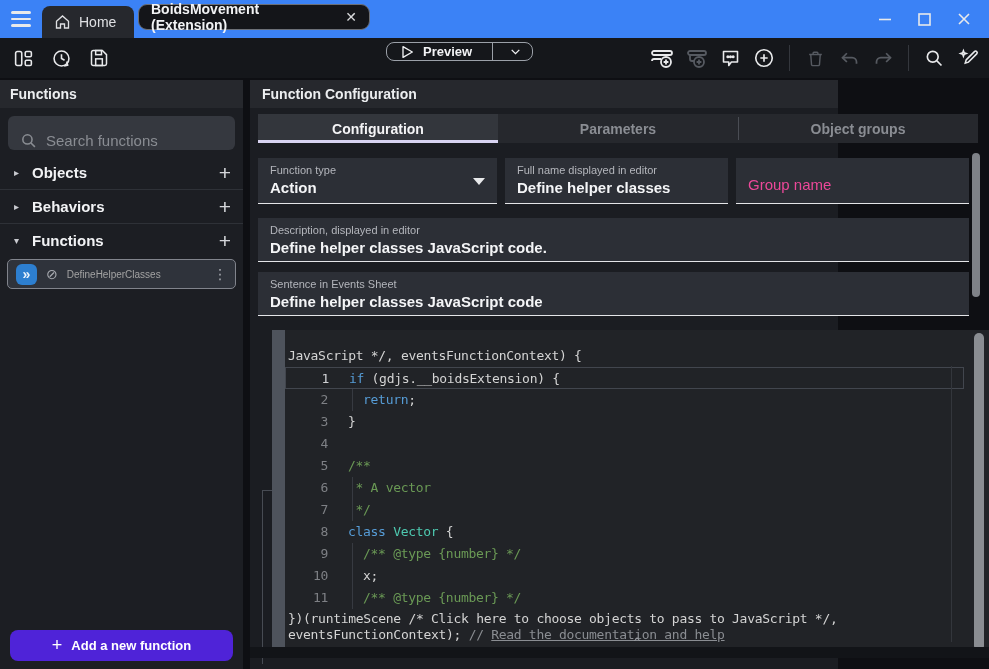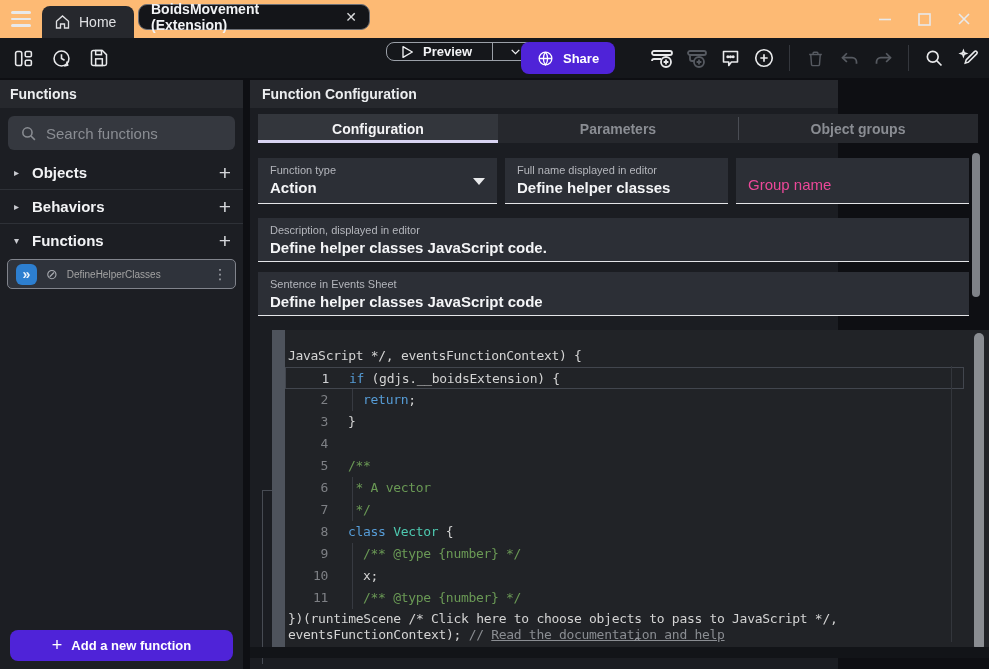--- a/index.html
+++ b/index.html
@@ -1,21 +1,21 @@
 <!DOCTYPE html>
 <html><head>
 <meta charset="utf-8">
 <style>
   * { margin:0; padding:0; box-sizing:border-box; }
   html,body { width:989px; height:669px; overflow:hidden; background:#0e0f13;
     font-family:"Liberation Sans", sans-serif; }
   #stage { position:relative; width:989px; height:669px; background:#0e0f13; }
 
   
-  #titlebar { position:absolute; left:0; top:0; width:989px; height:38px; background:#fdba74; }
+  #titlebar { position:absolute; left:0; top:0; width:989px; height:38px; background:#3b82f6; }
   #hamburger { position:absolute; left:8px; top:7px; width:26px; height:24px; display:flex;
     flex-direction:column; justify-content:center; gap:4px; cursor:pointer; }
   #hamburger span { display:block; width:20px; height:2.4px; background:#e8e9eb; border-radius:2px; margin-left:3px; }
   .tab-home { position:absolute; left:42px; top:6px; width:92px; height:32px; background:#26282d;
     border-radius:8px 8px 0 0; display:flex; align-items:center; gap:8px; padding:0 12px; color:#dfe0e3; font-size:14px; }
   .tab-active { position:absolute; left:138px; top:4px; width:232px; height:26px; background:#141519;
     border:1px solid #6c6f76; border-radius:9px; display:flex; align-items:center; gap:10px;
     padding:0 12px; color:#f2f3f5; font-size:14px; font-weight:700; }
   .tab-active .close-x { margin-left:auto; font-weight:400; color:#d9dadc; font-size:14px; cursor:pointer; }
   .winctl { position:absolute; top:0; right:0; height:38px; display:flex; align-items:center; gap:26px; padding-right:18px; }
@@ -35,21 +35,21 @@
     display:flex; align-items:center; gap:9px; color:#fff; font-size:13px; font-weight:700; cursor:pointer; }
   .tb-right { position:absolute; right:8px; top:0; height:40px; display:flex; align-items:center; gap:8px; }
   .tb-right .sep { width:1px; height:26px; background:#34373d; margin:0 4px; }
   .dim svg * { stroke:#565a61 !important; fill:none; }
 
   
   #sidebar { position:absolute; left:0; top:80px; width:243px; height:589px; background:#1c1e23; }
   .panel-header { height:28px; background:#26282d; color:#eceef0; font-size:14px; font-weight:600;
     display:flex; align-items:center; padding:0 10px; }
   #search-box { margin:8px 8px 6px 8px; height:34px; background:#35383f; border-radius:6px;
-    display:flex; align-items:flex-end; gap:9px; padding:8px 12px; cursor:text; }
+    display:flex; align-items:flex-start; gap:9px; padding:16px 12px; cursor:text; }
   #search-box .ph { color:#8a8d93; font-size:15px; }
   .tree-row { height:33px; display:flex; align-items:center; padding:0 12px 0 14px; cursor:pointer; }
   .tree-row .tri { width:14px; color:#c9cbd0; font-size:10px; }
   .tree-row .lbl { color:#f2f3f5; font-size:15px; font-weight:700; margin-left:4px; }
   .tree-row .plus { margin-left:auto; color:#d4d6da; font-size:21px; font-weight:300; line-height:1; cursor:pointer; }
   .tree-sep { height:1px; background:#2e3137; margin:0; }
   #fn-item { margin:2px 7px; height:30px; background:#2f333b; border:1px solid #81848c; border-radius:5px;
     display:flex; align-items:center; gap:9px; padding:0 8px; cursor:pointer; }
   #fn-icon { width:21px; height:21px; background:#2d7fd0; border-radius:6px; display:flex; align-items:center;
     justify-content:center; color:#eaf3fc; font-size:14px; font-weight:700; }
@@ -182,29 +182,20 @@
         <span class="lbl">Preview</span>
       </div>
       <div id="preview-split"></div>
       <div id="preview-caret">
         <svg width="13" height="13" viewBox="0 0 24 24" fill="none" stroke="#f2f3f5" stroke-width="2.4">
             <path d="M5 9 L12 16 L19 9"></path>
           </svg>
       </div>
     </div>
 
-    <div id="share-btn" style="background:#4f23d8;">
-      <span>
-        <svg width="17" height="17" viewBox="0 0 24 24" fill="none" stroke="#fff" stroke-width="1.8">
-            <circle cx="12" cy="12" r="9"></circle>
-            <path d="M3 12 H21 M12 3 C8 8 8 16 12 21 C16 16 16 8 12 3"></path>
-          </svg>
-      </span>
-      <span>Share</span>
-    </div>
 
     <div class="tb-right">
       <span class="tb-ic">
         <svg width="24" height="24" viewBox="0 0 24 24" fill="none" stroke="#e8e9eb" stroke-width="1.8">
             <rect x="2" y="5" width="20" height="4" rx="2"></rect>
             <path d="M2 15 a2 2 0 0 1 2 -2 h7"></path>
             <path d="M2 15 v0"></path>
             <circle cx="16" cy="16" r="5"></circle>
             <path d="M16 13.6 V18.4 M13.6 16 H18.4"></path>
           </svg>

